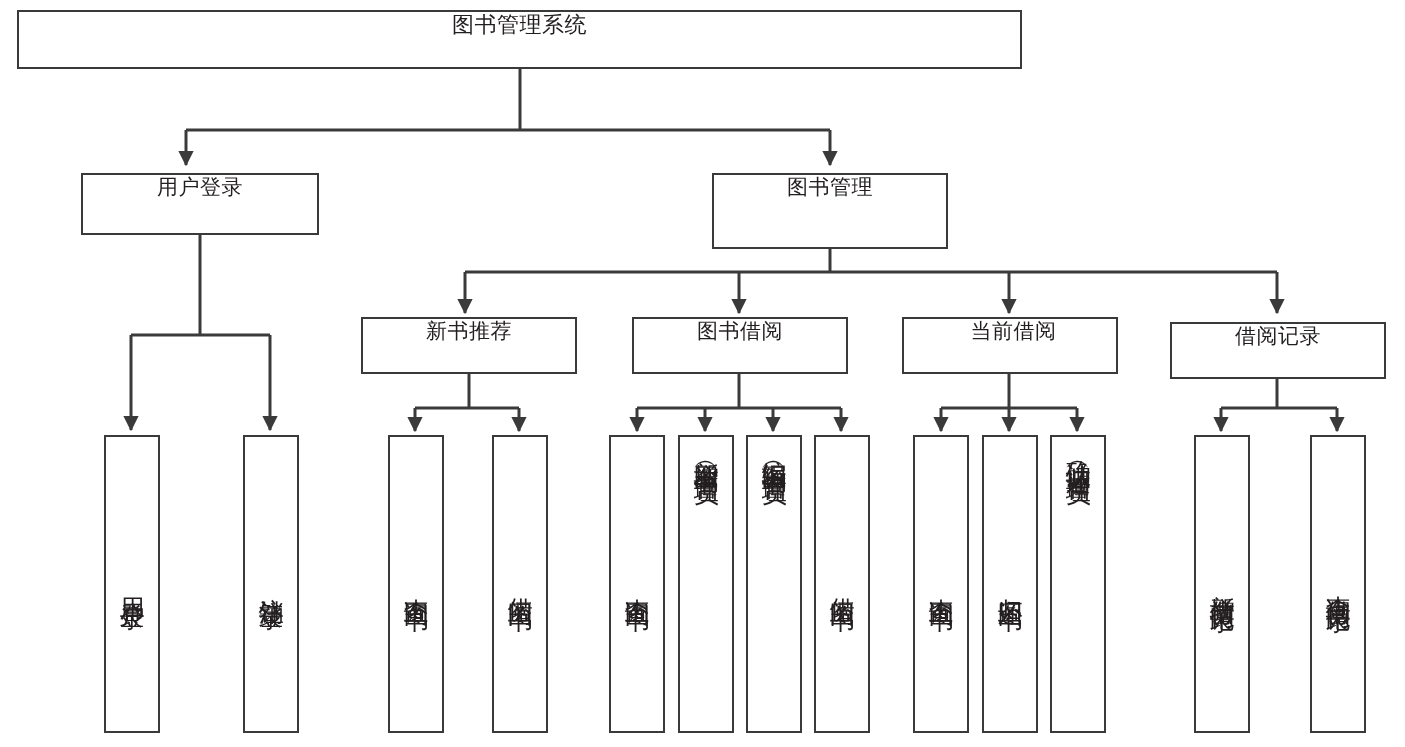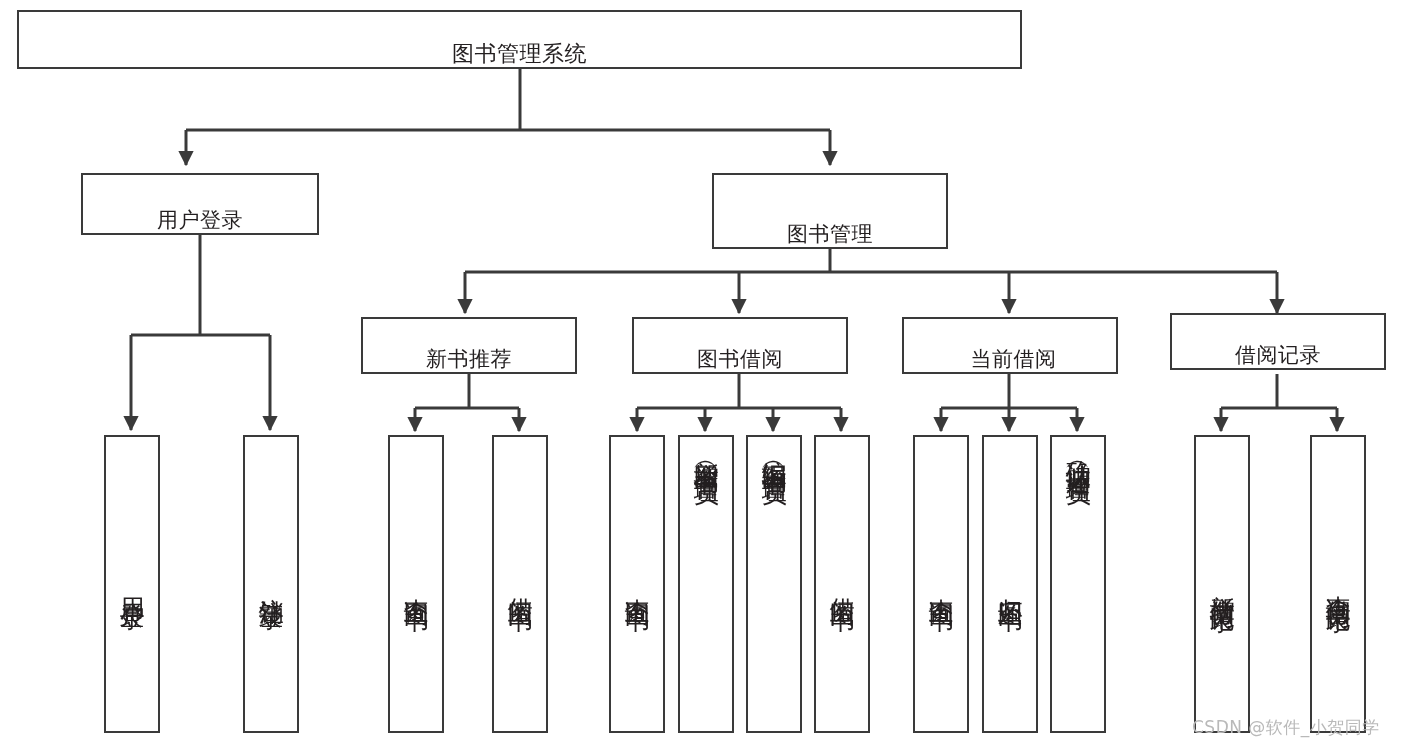--- a/index.html
+++ b/index.html
@@ -26,21 +26,21 @@
     width: 1405px;
     height: 747px;
     pointer-events: none;
   }
   .node {
     position: absolute;
     box-sizing: border-box;
     border: 2.5px solid #3a3a3a;
     background: #ffffff;
     display: flex;
-    align-items: flex-end;
+    align-items: flex-start;
     justify-content: center;
     color: #231f20;
   }
   .node .label {
     display: block;
     text-align: center;
     line-height: 1.18;
     letter-spacing: 0.5px;
   }
   
@@ -144,21 +144,21 @@
 
   <div class="node horiz" style="left:361px; top:317px; width:216px; height:57px;">
     <span class="label">新书推荐</span>
   </div>
   <div class="node horiz" style="left:632px; top:317px; width:216px; height:57px;">
     <span class="label">图书借阅</span>
   </div>
   <div class="node horiz" style="left:902px; top:317px; width:216px; height:57px;padding-left:7px;">
     <span class="label">当前借阅</span>
   </div>
-  <div class="node horiz" style="left:1170px; top:313px; width:216px; height:57px;">
+  <div class="node horiz" style="left:1170px; top:322px; width:216px; height:57px;">
     <span class="label">借阅记录</span>
   </div>
 
   <div class="node vert" style="left:104px; top:435px; width:56px; height:298px;">
     <span class="label">用户登录</span>
   </div>
   <div class="node vert" style="left:243px; top:435px; width:56px; height:298px;">
     <span class="label">注销登录</span>
   </div>
 
@@ -192,15 +192,14 @@
     <span class="label">确认归还（管理员）</span>
   </div>
 
   <div class="node vert" style="left:1194px; top:435px; width:56px; height:298px;">
     <span class="label">新增借阅记录</span>
   </div>
   <div class="node vert" style="left:1310px; top:435px; width:56px; height:298px;">
     <span class="label">查询借阅记录</span>
   </div>
 
-  <div class="watermark" style="left:1192px; top:716px;">CSDN @软件_小贺同学</div>
 
 </div>
 
 </body></html>

